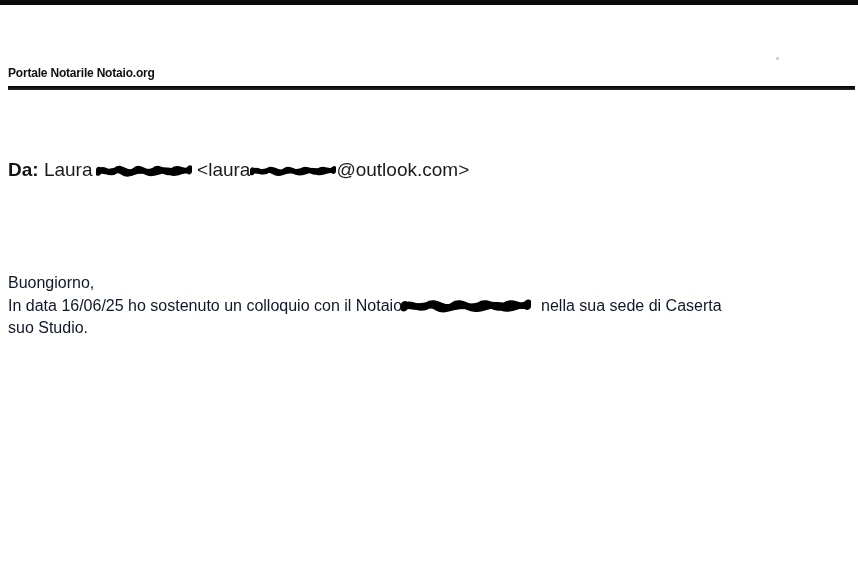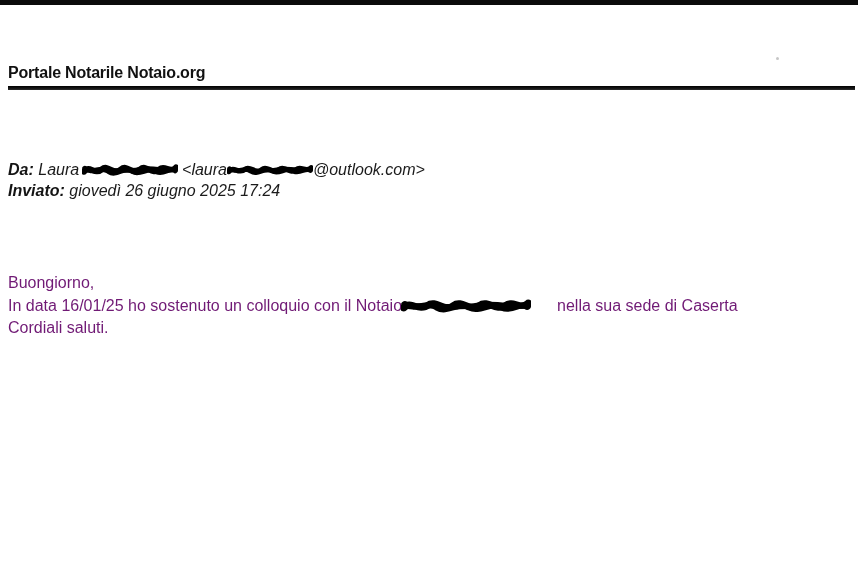--- a/index.html
+++ b/index.html
@@ -7,47 +7,47 @@
     width:858px;height:575px;position:relative;overflow:hidden;
     background:#ffffff;color:#1b1b1b;
     font-family:"Liberation Sans", sans-serif;
     -webkit-font-smoothing:antialiased;
   }
   .topbar{
     position:absolute;top:0;left:0;width:858px;height:5px;background:#0b0b0b;
   }
   .doc-title{
     position:absolute;top:63px;left:8px;margin:0;
-    font-size:16px;font-weight:700;letter-spacing:-0.2px;line-height:20px;color:#111;
+    font-size:12px;font-weight:700;letter-spacing:-0.2px;line-height:20px;color:#111;
     white-space:nowrap;
   }
   .title-rule{
     position:absolute;top:86px;left:8px;width:847px;height:4px;
     background:linear-gradient(180deg,#000 0%,#161616 60%,#2e2e2e 100%);
   }
   .speck{
     position:absolute;left:776px;top:57px;width:3px;height:3px;
     background:#c6c6c6;border-radius:50%;
   }
   .mail-headers{
     position:absolute;top:159px;left:8px;
-    font-size:16px;line-height:21px;white-space:nowrap;font-style:italic;
+    font-size:19px;line-height:21px;white-space:nowrap;
   }
   .mail-headers .lbl{font-weight:700;color:#141414;}
   .mail-body{
     position:absolute;top:272px;left:8px;
-    font-size:16px;line-height:22.7px;white-space:nowrap;color:#701a75;
+    font-size:16px;line-height:22.7px;white-space:nowrap;color:#0f172a;
   }
   .scr{display:inline-block;position:relative;}
   .scr svg{display:block;width:100%;height:100%;}
   .scr-s1{width:96px;height:16px;vertical-align:-3px;margin-left:-2px;}
   .scr-s2{width:86px;height:14px;vertical-align:-2px;}
   .scr-s3{width:104px;height:18px;vertical-align:-4px;}
   .scr-s4{width:130px;height:18px;vertical-align:-4px;margin-left:-1px;}
-  .gap-before{margin-left:26px;}
+  .gap-before{margin-left:10px;}
   .line{display:block;}
 </style>
 </head>
 <body>
 
 <div class="topbar"></div>
 
 <h1 class="doc-title">Portale Notarile Notaio.org</h1>
 <div class="title-rule"></div>
 <div class="speck"></div>
@@ -55,24 +55,23 @@
 <div class="mail-headers">
   <span class="line"><span class="lbl">Da:</span><span> Laura </span><span class="scr scr-s1"><svg viewBox="0 0 100 18" preserveAspectRatio="none" aria-hidden="true">
           <path d="M2 11 C8 2 13 16 21 8 C27 2 33 16 41 8 C47 2 53 16 61 8 C67 2 73 16 81 8 C86 3 92 13 98 6" stroke="#000" stroke-width="6.5" fill="none" stroke-linecap="round"></path>
           <path d="M3 7 C11 15 19 3 28 11 C36 17 44 4 53 11 C61 16 69 4 78 11 C85 15 92 5 97 10" stroke="#000" stroke-width="5.5" fill="none" stroke-linecap="round"></path>
           <path d="M2 10 C20 6 40 13 60 8 C75 5 90 12 98 8" stroke="#000" stroke-width="5" fill="none" stroke-linecap="round"></path>
         </svg></span><span> &lt;laura</span><span class="scr scr-s2"><svg viewBox="0 0 100 18" preserveAspectRatio="none" aria-hidden="true">
           <path d="M2 11 C8 2 13 16 21 8 C27 2 33 16 41 8 C47 2 53 16 61 8 C67 2 73 16 81 8 C86 3 92 13 98 6" stroke="#000" stroke-width="6.5" fill="none" stroke-linecap="round"></path>
           <path d="M3 7 C11 15 19 3 28 11 C36 17 44 4 53 11 C61 16 69 4 78 11 C85 15 92 5 97 10" stroke="#000" stroke-width="5.5" fill="none" stroke-linecap="round"></path>
           <path d="M2 10 C20 6 40 13 60 8 C75 5 90 12 98 8" stroke="#000" stroke-width="5" fill="none" stroke-linecap="round"></path>
         </svg></span><span>@outlook.com&gt;</span></span>
-  <span class="line"><span class="lbl">Inviato:</span><span> giovedì 26 giugno 2025 17:24</span></span>
 </div>
 
 <div class="mail-body">
   <span class="line">Buongiorno,</span>
-  <span class="line"><span>In data 16/01/25 ho sostenuto un colloquio con il Notaio</span><span class="scr scr-s4"><svg viewBox="0 0 100 18" preserveAspectRatio="none" aria-hidden="true">
+  <span class="line"><span>In data 16/06/25 ho sostenuto un colloquio con il Notaio</span><span class="scr scr-s4"><svg viewBox="0 0 100 18" preserveAspectRatio="none" aria-hidden="true">
           <path d="M2 11 C8 2 13 16 21 8 C27 2 33 16 41 8 C47 2 53 16 61 8 C67 2 73 16 81 8 C86 3 92 13 98 6" stroke="#000" stroke-width="6.5" fill="none" stroke-linecap="round"></path>
           <path d="M3 7 C11 15 19 3 28 11 C36 17 44 4 53 11 C61 16 69 4 78 11 C85 15 92 5 97 10" stroke="#000" stroke-width="5.5" fill="none" stroke-linecap="round"></path>
           <path d="M2 10 C20 6 40 13 60 8 C75 5 90 12 98 8" stroke="#000" stroke-width="5" fill="none" stroke-linecap="round"></path>
         </svg></span><span class="gap-before">nella sua sede di Caserta</span></span>
-  <span class="line">Cordiali saluti.</span>
+  <span class="line">suo Studio.</span>
 </div>
 
 </body></html>

